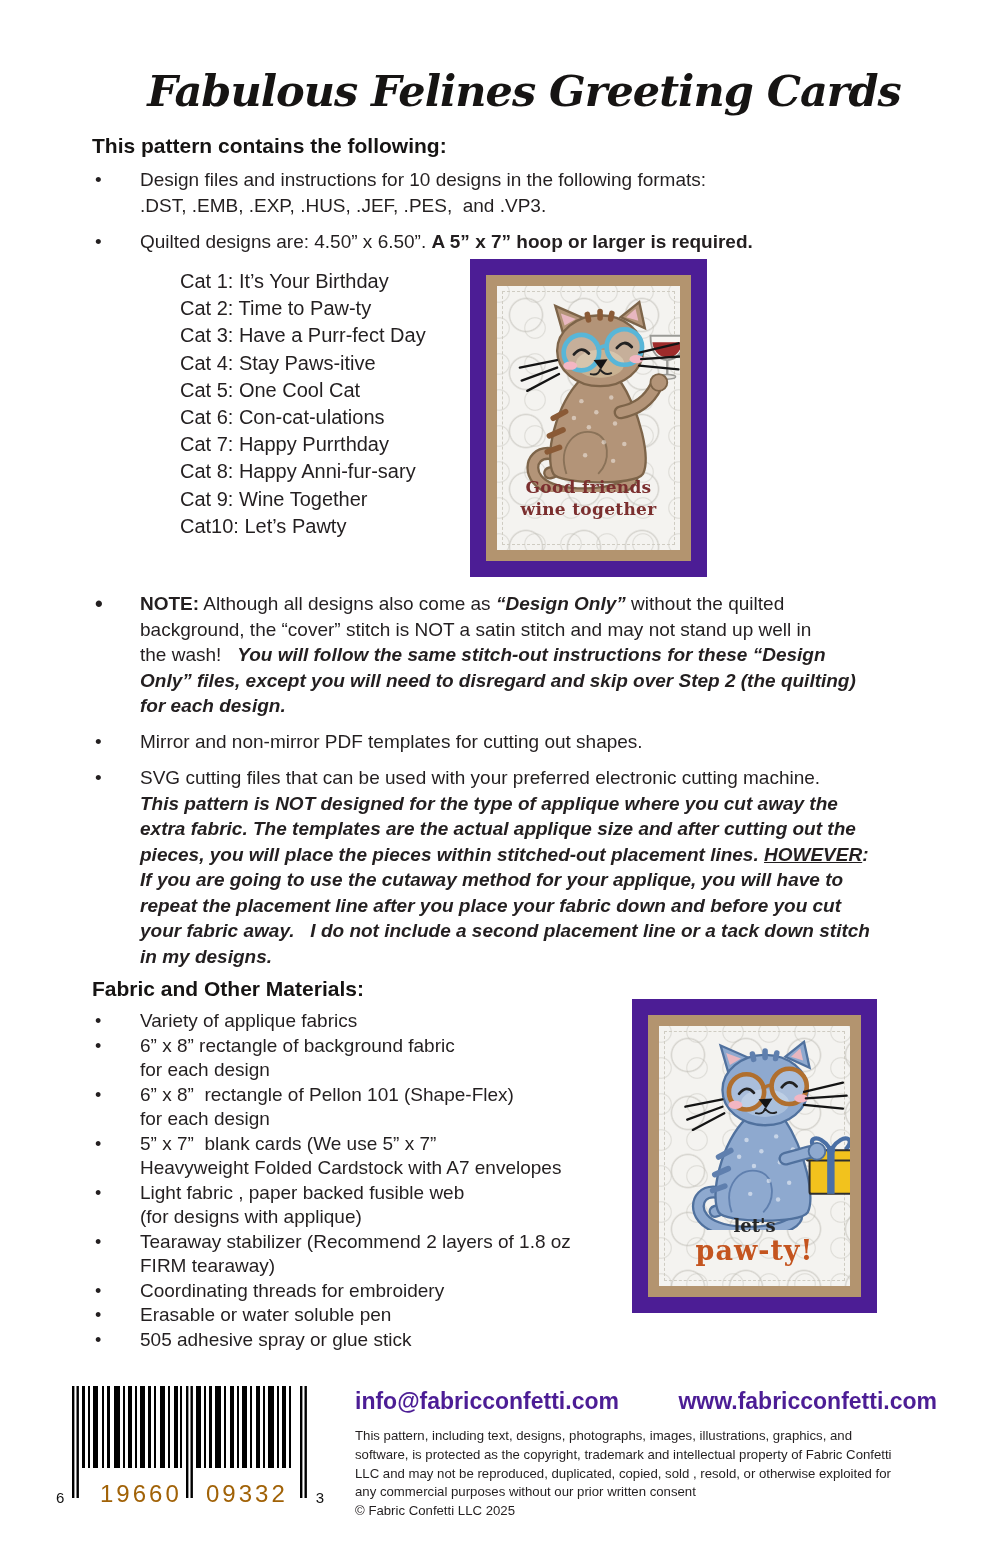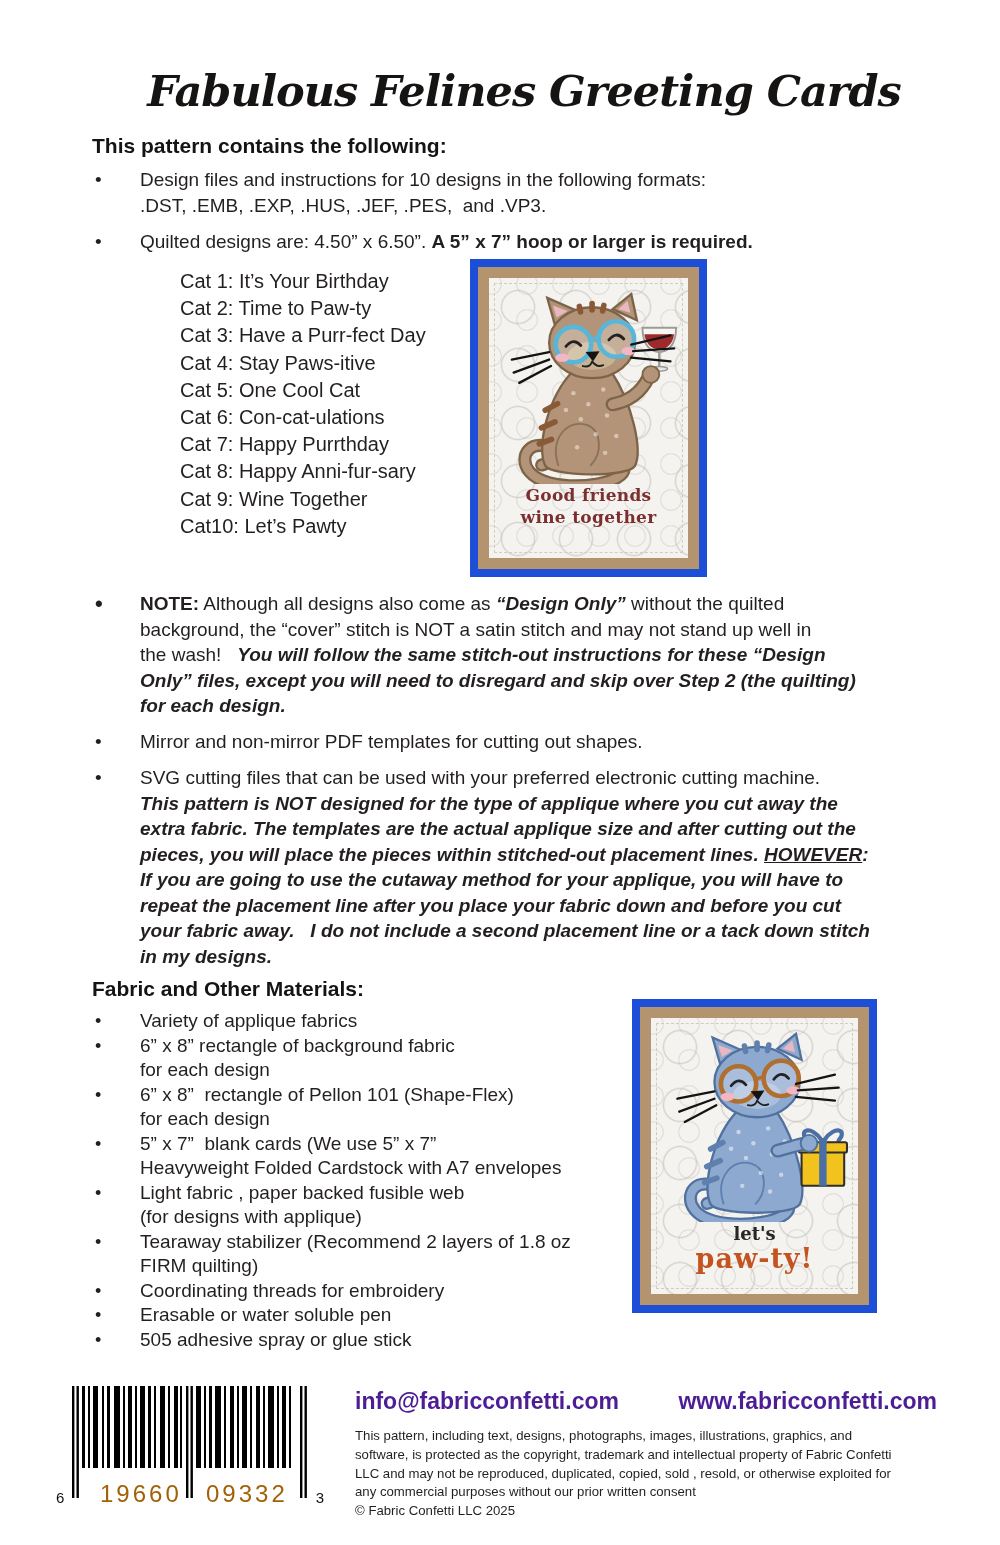--- a/index.html
+++ b/index.html
@@ -37,22 +37,22 @@
   
   .cat-list{position:absolute;left:180px;top:268px;font-size:20px;line-height:27.2px;}
   
   .m-list{position:absolute;left:95px;top:1009px;}
   .m-row{display:flex;}
   .m-row .dot{flex:0 0 45px;line-height:24.5px;font-size:18px;}
   .m-text{font-size:19px;line-height:24.5px;}
   
   .card{
     position:absolute;
-    background:#1d4ed8;
-    padding:8px;box-sizing:border-box;
+    background:#4c1d95;
+    padding:16px;box-sizing:border-box;
   }
   .card-frame{
     width:100%;height:100%;
     background:#b3946f;
     padding:11px;box-sizing:border-box;
   }
   .quilt{
     position:relative;width:100%;height:100%;
     background-color:#f4f3f0;
     background-image:
@@ -270,21 +270,21 @@
         <span class="dot">•</span>
         <div class="m-text">
           <div class="line">Light fabric , paper backed fusible web</div>
           <div class="line">(for designs with applique)</div>
         </div>
       </div>
     <div class="m-row">
         <span class="dot">•</span>
         <div class="m-text">
           <div class="line">Tearaway stabilizer (Recommend 2 layers of 1.8 oz</div>
-          <div class="line">FIRM quilting)</div>
+          <div class="line">FIRM tearaway)</div>
         </div>
       </div>
     <div class="m-row">
         <span class="dot">•</span>
         <div class="m-text">
           <div class="line">Coordinating threads for embroidery</div>
         </div>
       </div>
     <div class="m-row">
         <span class="dot">•</span>

